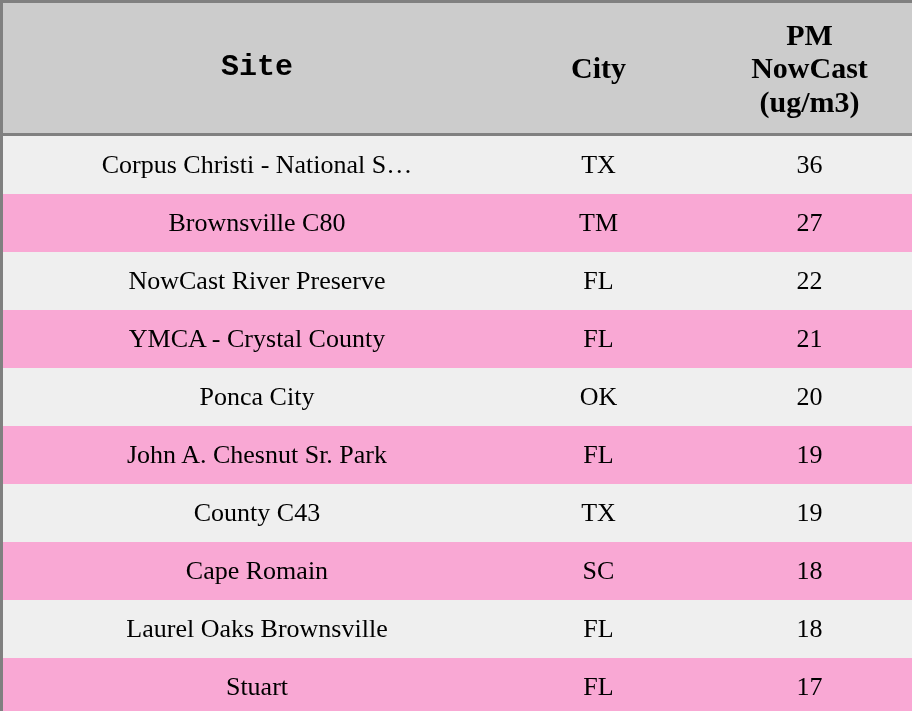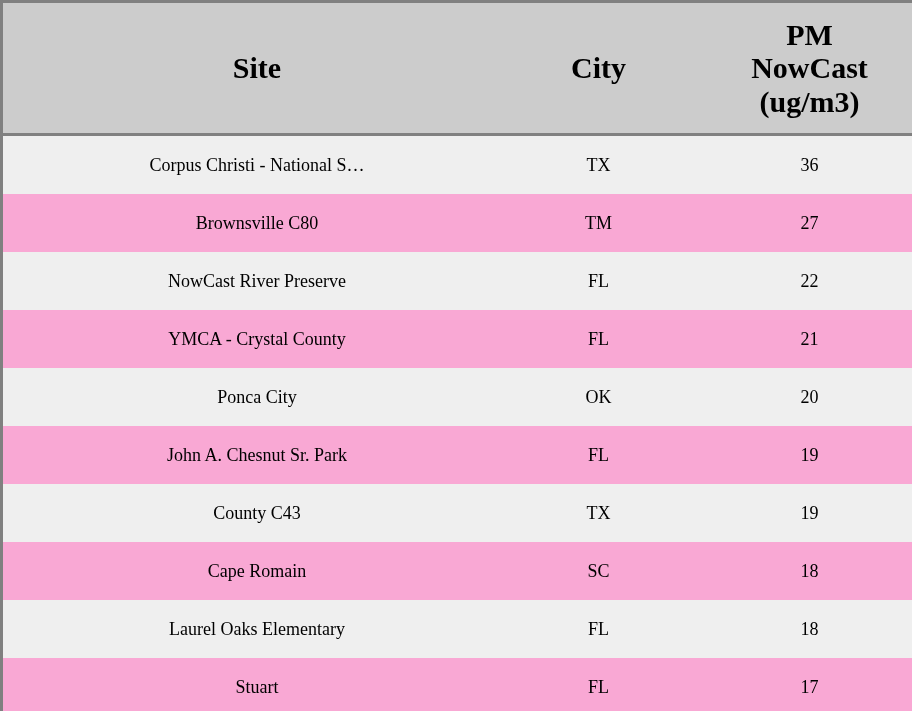--- a/index.html
+++ b/index.html
@@ -35,26 +35,26 @@
     font-weight: bold;
     font-size: 30px;
     color: #000000;
     text-align: center;
     vertical-align: middle;
     padding: 6px 4px;
     height: 118px;
     border-bottom: 3px solid #808080;
     line-height: 1.12;
   }
-  th.col-site { width: 500px; }
+  th.col-site { width: 500px; font-family: Liberation Mono, monospace; }
   th.col-state { width: 167px; }
   th.col-pm { width: 239px; }
 
   tbody td {
-    font-size: 18px;
+    font-size: 26px;
     color: #000000;
     text-align: center;
     vertical-align: middle;
     height: 58px;
     padding: 0 6px;
     white-space: nowrap;
     overflow: hidden;
     text-overflow: ellipsis;
   }
   tbody tr.row-odd td {
@@ -120,21 +120,21 @@
         <td>County C43</td>
         <td>TX</td>
         <td>19</td>
       </tr>
       <tr class="row-even">
         <td>Cape Romain</td>
         <td>SC</td>
         <td>18</td>
       </tr>
       <tr class="row-odd">
-        <td>Laurel Oaks Elementary</td>
+        <td>Laurel Oaks Brownsville</td>
         <td>FL</td>
         <td>18</td>
       </tr>
       <tr class="row-even">
         <td>Stuart</td>
         <td>FL</td>
         <td>17</td>
       </tr>
     </tbody>
   </table>

